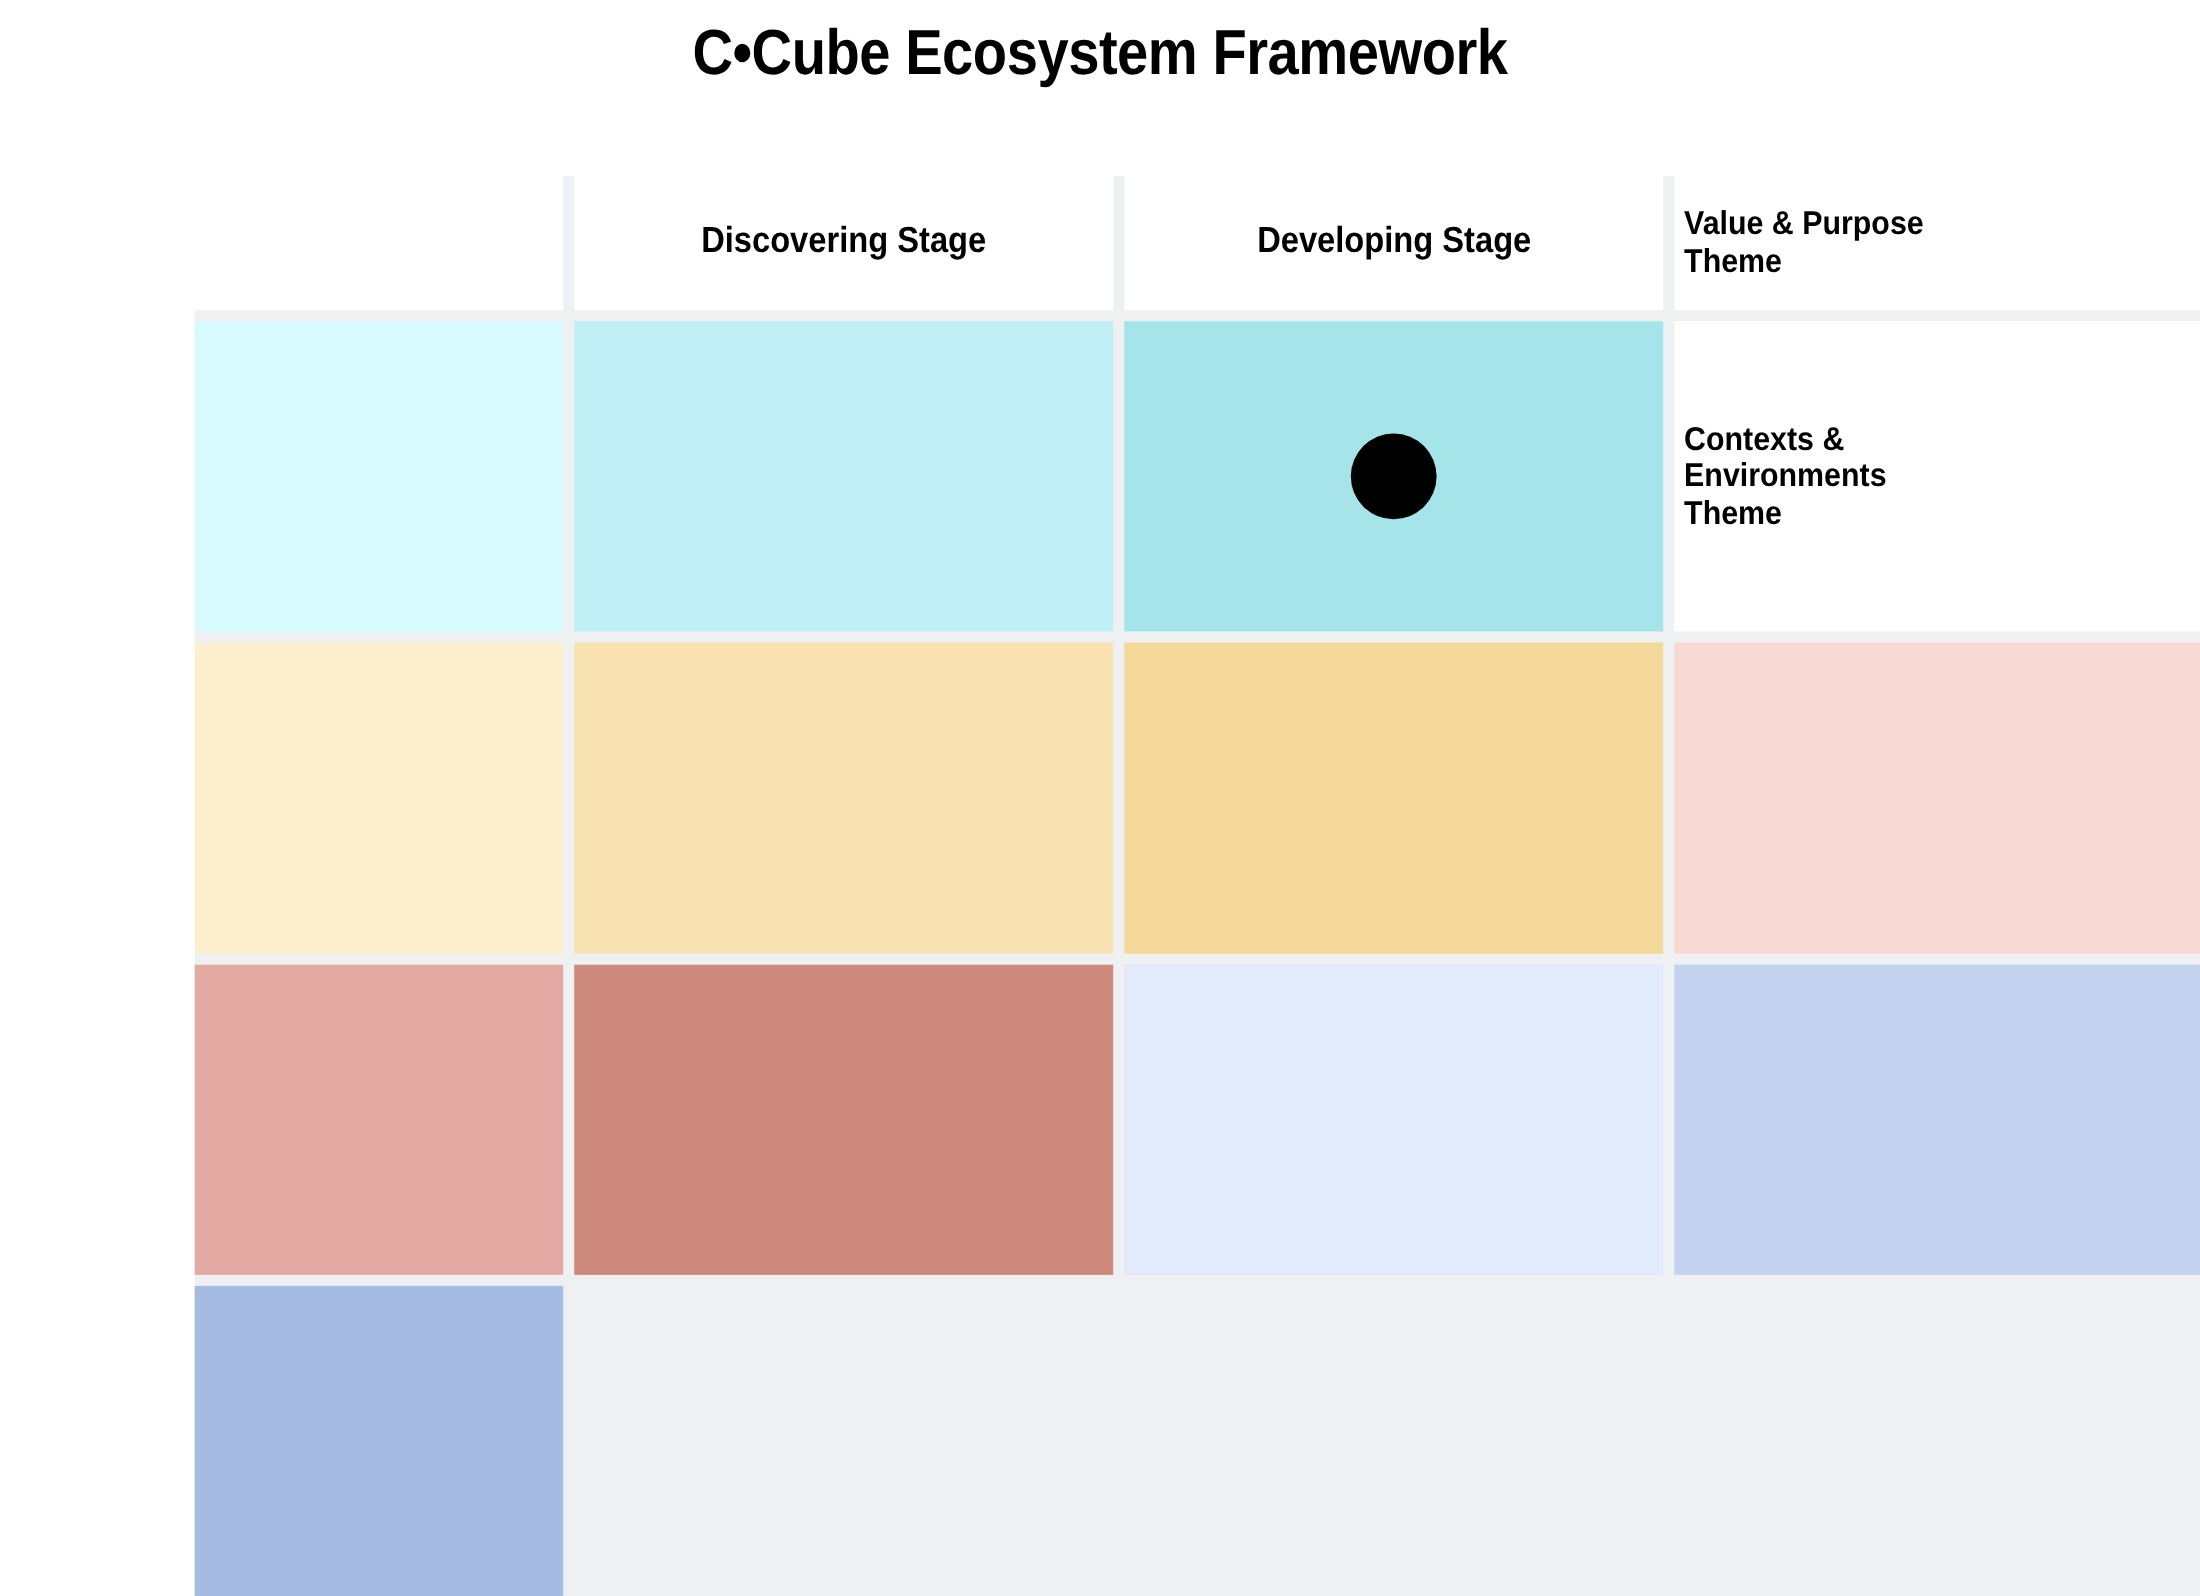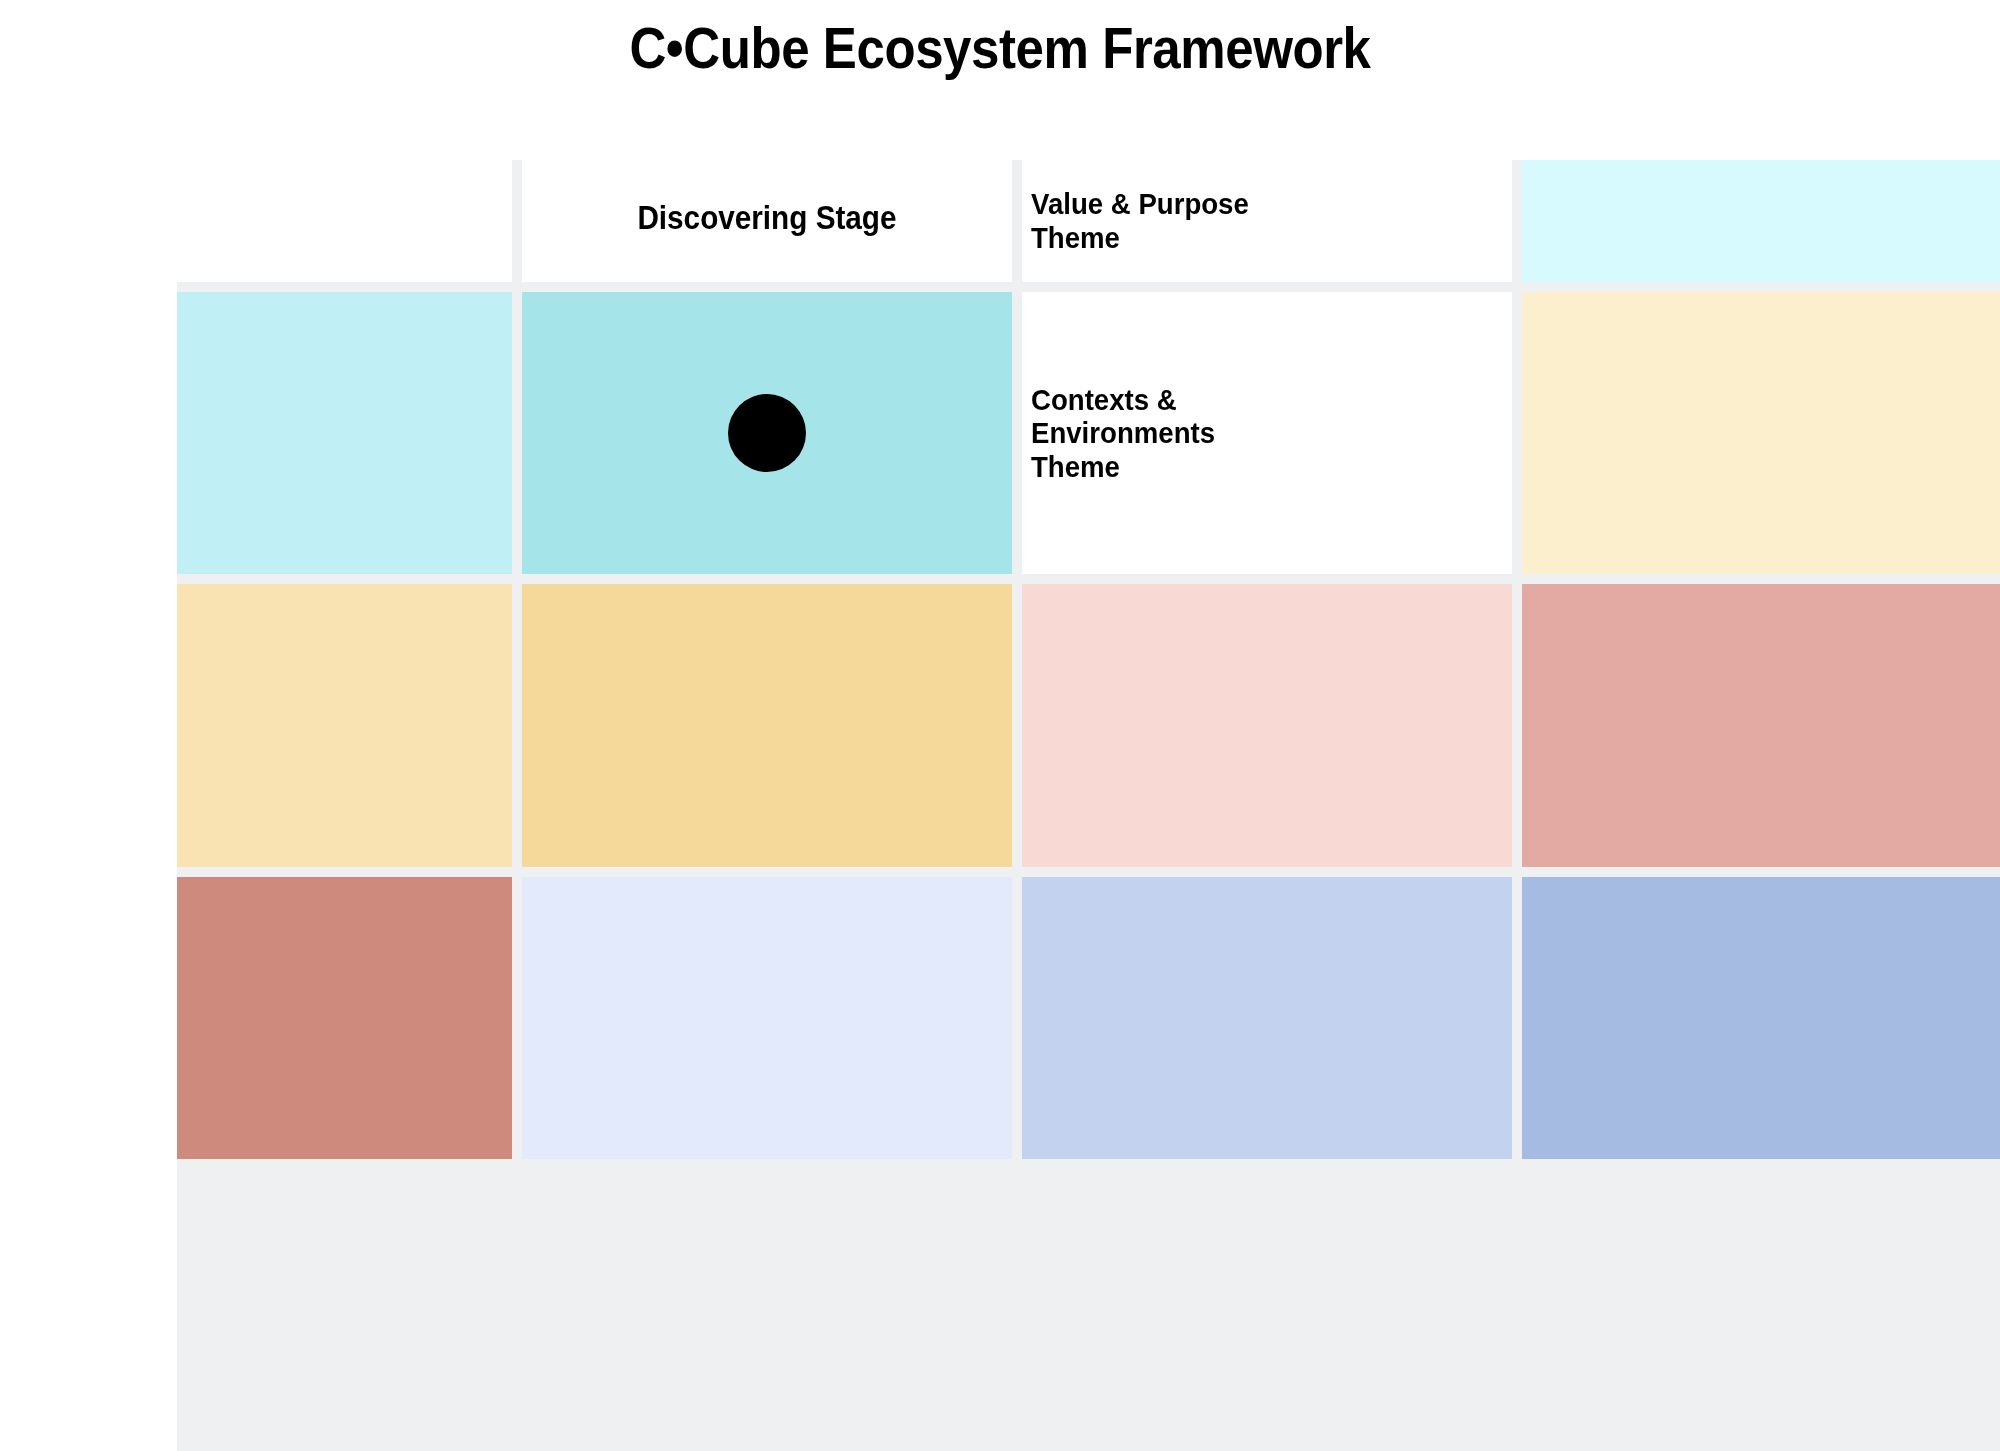--- a/index.html
+++ b/index.html
@@ -116,20 +116,23 @@
   <div class="title">C•Cube Ecosystem Framework</div>
 
   <div class="matrix" style="background: rgb(238, 240, 242);">
 
     <div class="corner-cell"></div>
 
     <div class="col-header">
       <span class="col-header-label">Discovering Stage</span>
     </div>
 
+    <div class="col-header">
+      <span class="col-header-label">Developing Stage</span>
+    </div>
 
 
     <div class="row-header">
       <span class="row-header-label">Value &amp; Purpose Theme</span>
     </div>
     <div class="cell" style="background: rgb(214, 250, 253);"></div>
     <div class="cell" style="background: rgb(192, 240, 245);"></div>
     <div class="cell" style="background: rgb(165, 228, 233);">
       <div class="marker-dot" style="background: rgb(0, 0, 0); display: block;"></div>
     </div>

